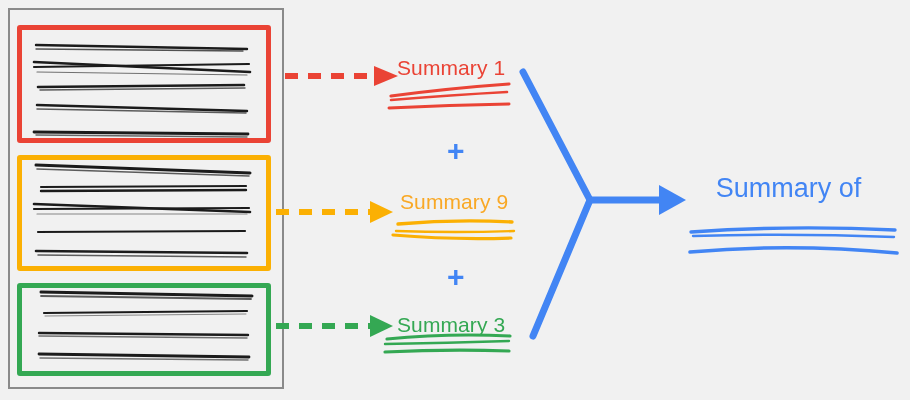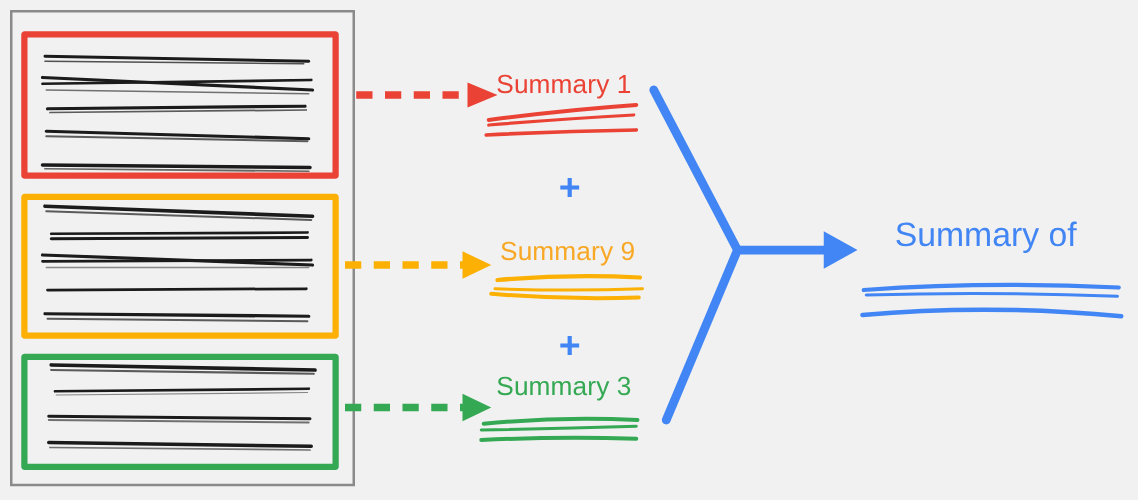--- a/index.html
+++ b/index.html
@@ -36,21 +36,21 @@
   
   .summary-label{
     position:absolute;
     font-size:21px;
     font-weight:400;
     white-space:nowrap;
     letter-spacing:0.1px;
   }
   #summary-label-1{left:397px;top:56px;color:#ea4335;}
   #summary-label-2{left:400px;top:190px;color:#f9a825;}
-  #summary-label-3{left:397px;top:298px;color:#34a853;}
+  #summary-label-3{left:397px;top:313px;color:#34a853;}
 
   #final-label{
     position:absolute;
     left:686px;top:136px;width:205px;
     text-align:center;
     color:#4285f4;
     font-size:27px;
     line-height:33px;
     font-weight:400;
     margin-top:36px;

